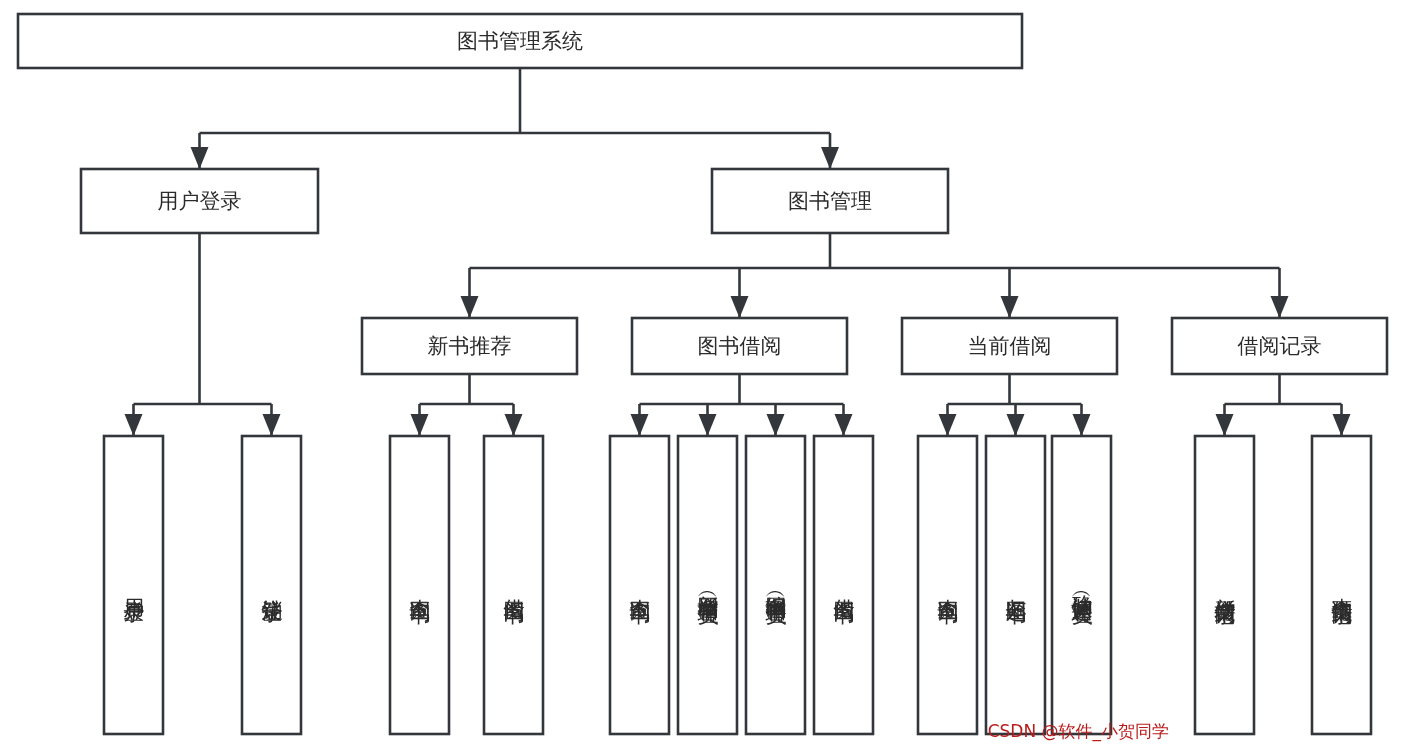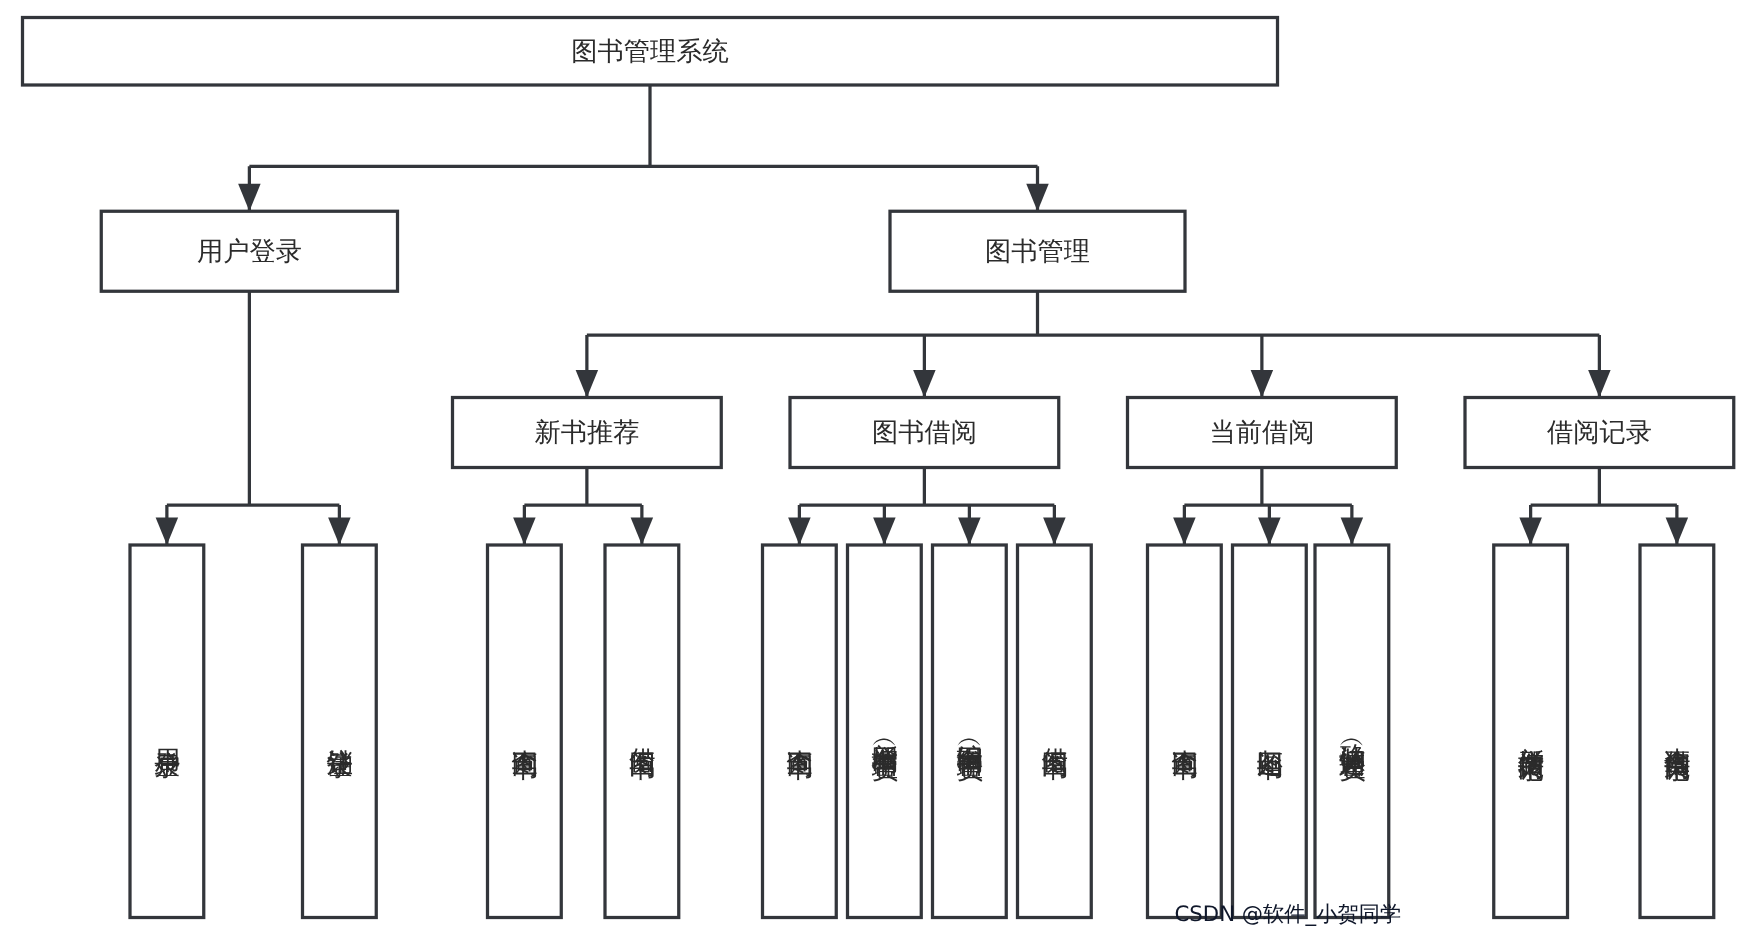--- a/index.html
+++ b/index.html
@@ -11,20 +11,21 @@
     width: 1405px;
     height: 747px;
     font-family: "DejaVu Sans", "Liberation Sans", sans-serif;
     overflow: hidden;
     position: relative;
   }
   #diagram-root {
     position: relative;
     width: 1129px;
     height: 747px;
+    padding-left: 48px;
   }
   svg.diagram-canvas {
     position: absolute;
     top: 0;
     left: 0;
     width: 1405px;
     height: 747px;
     display: block;
   }
   .node-box {
@@ -65,21 +66,21 @@
     color: #2b2b2b;
     letter-spacing: 1.5px;
     white-space: nowrap;
   }
   .watermark {
     position: absolute;
     right: 8px;
     bottom: 4px;
     font-family: "DejaVu Sans", "Liberation Sans", sans-serif;
     font-size: 17px;
-    color: #0f172a;
+    color: #b91c1c;
     white-space: nowrap;
   }
 </style>
 </head>
 <body>
 
 <div id="diagram-root">
   <svg class="diagram-canvas" id="diagram-canvas" viewBox="0 0 1405 747" xmlns="http://www.w3.org/2000/svg">
       <line x1="520" y1="68" x2="520" y2="133" class="connector"></line>
       <line x1="199.5" y1="133" x2="830" y2="133" class="connector"></line>

